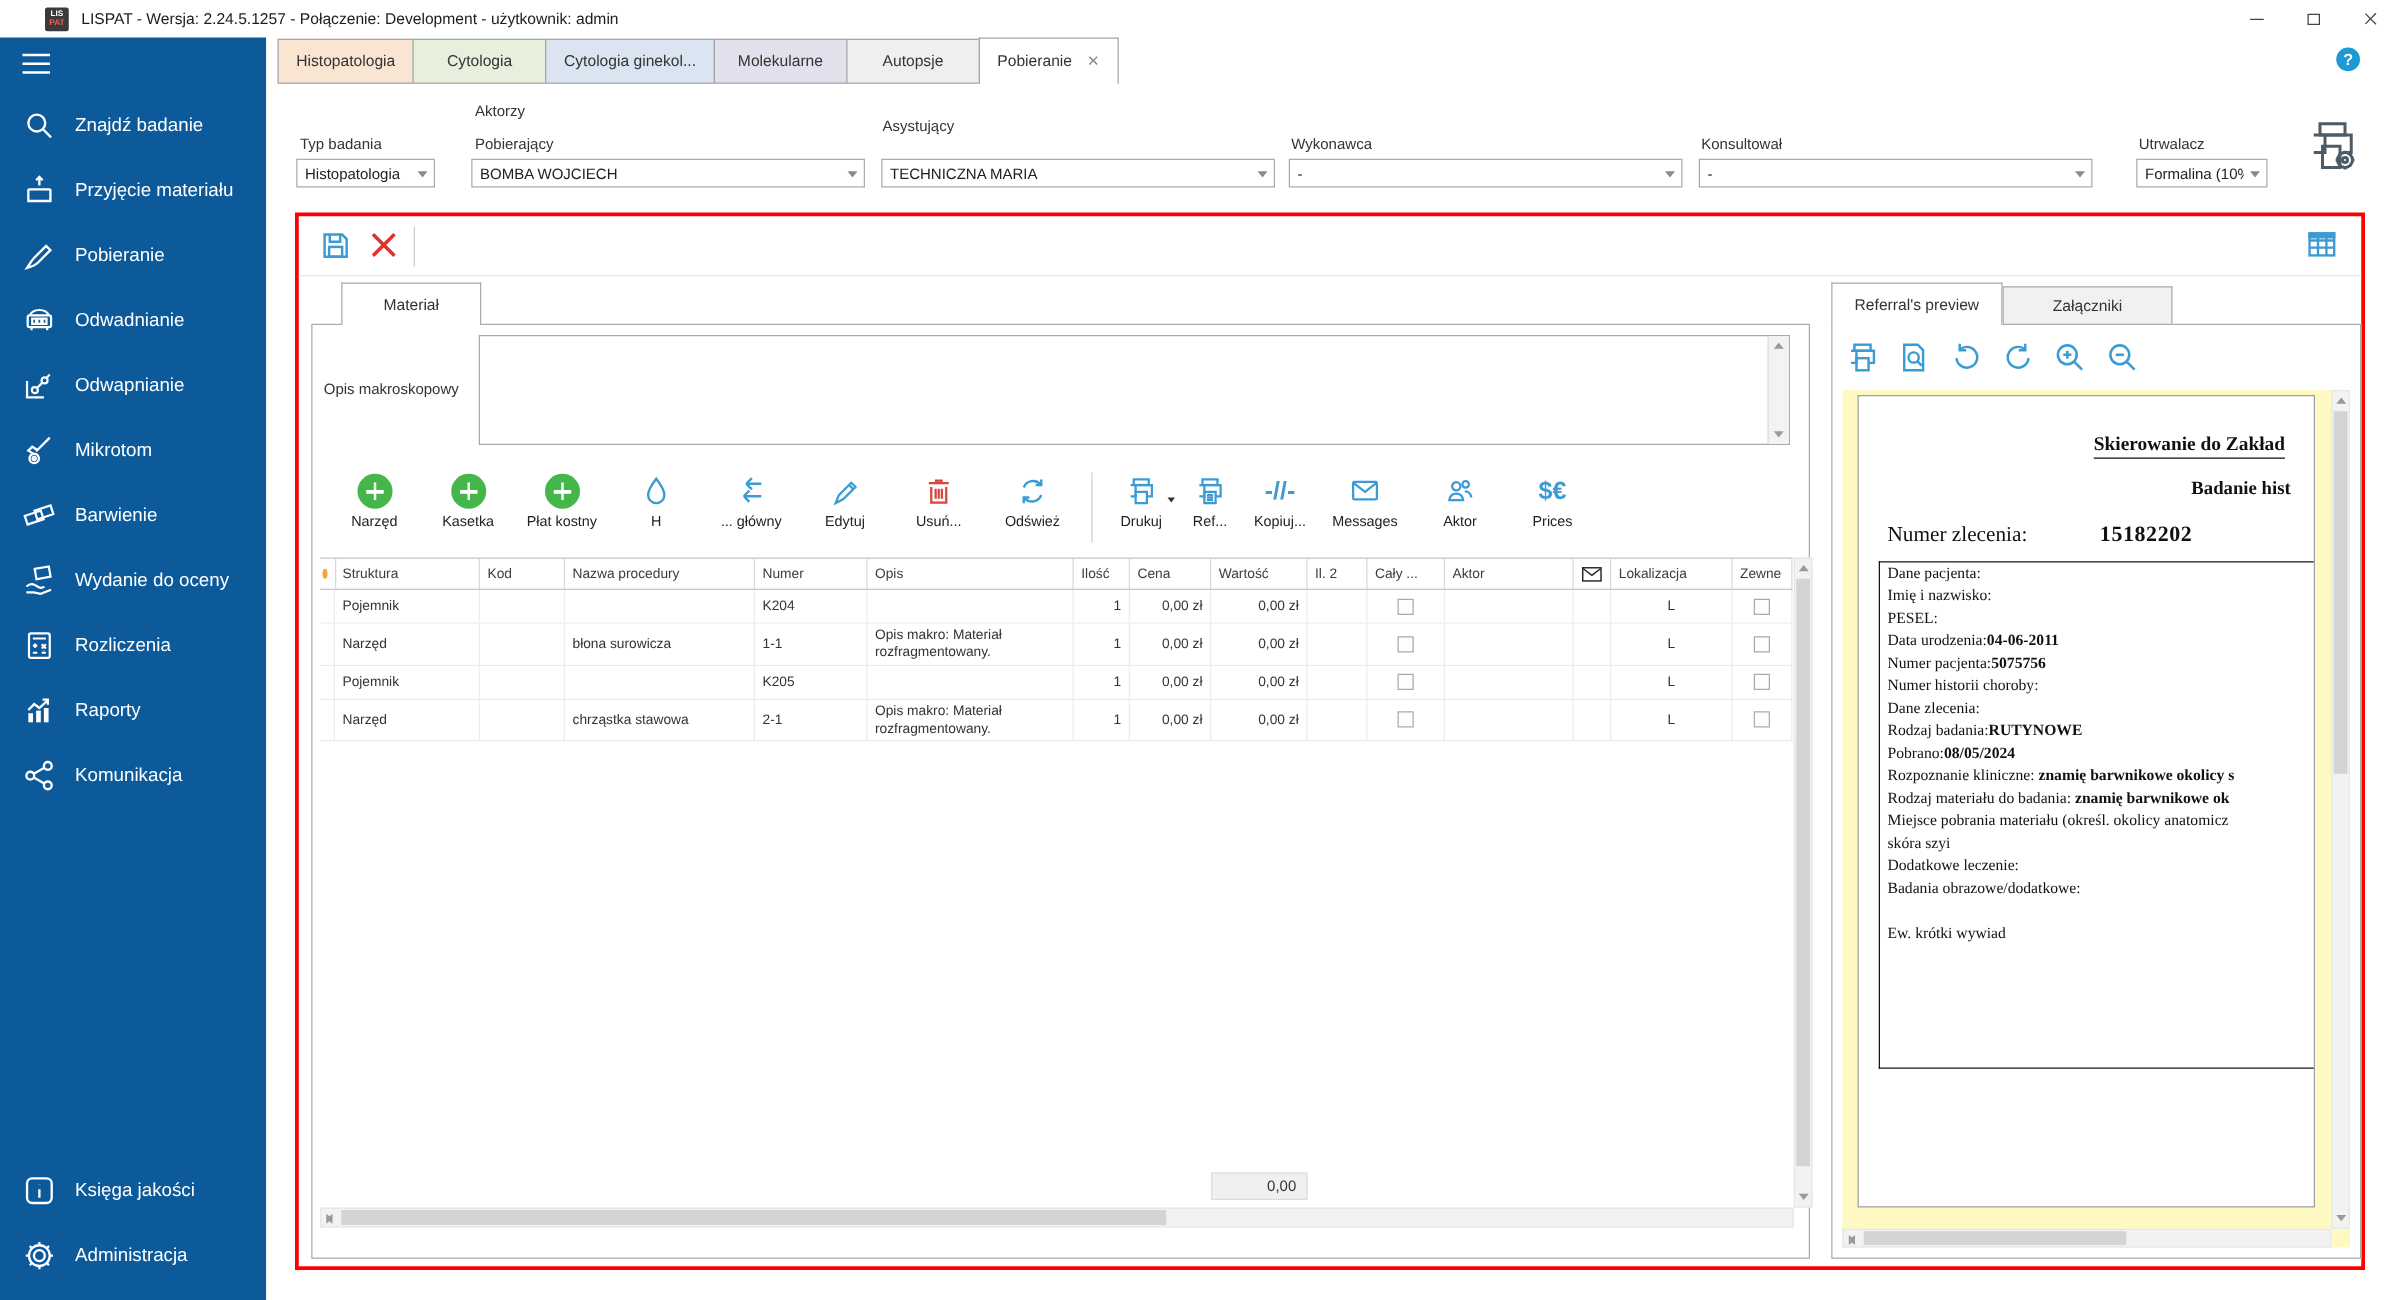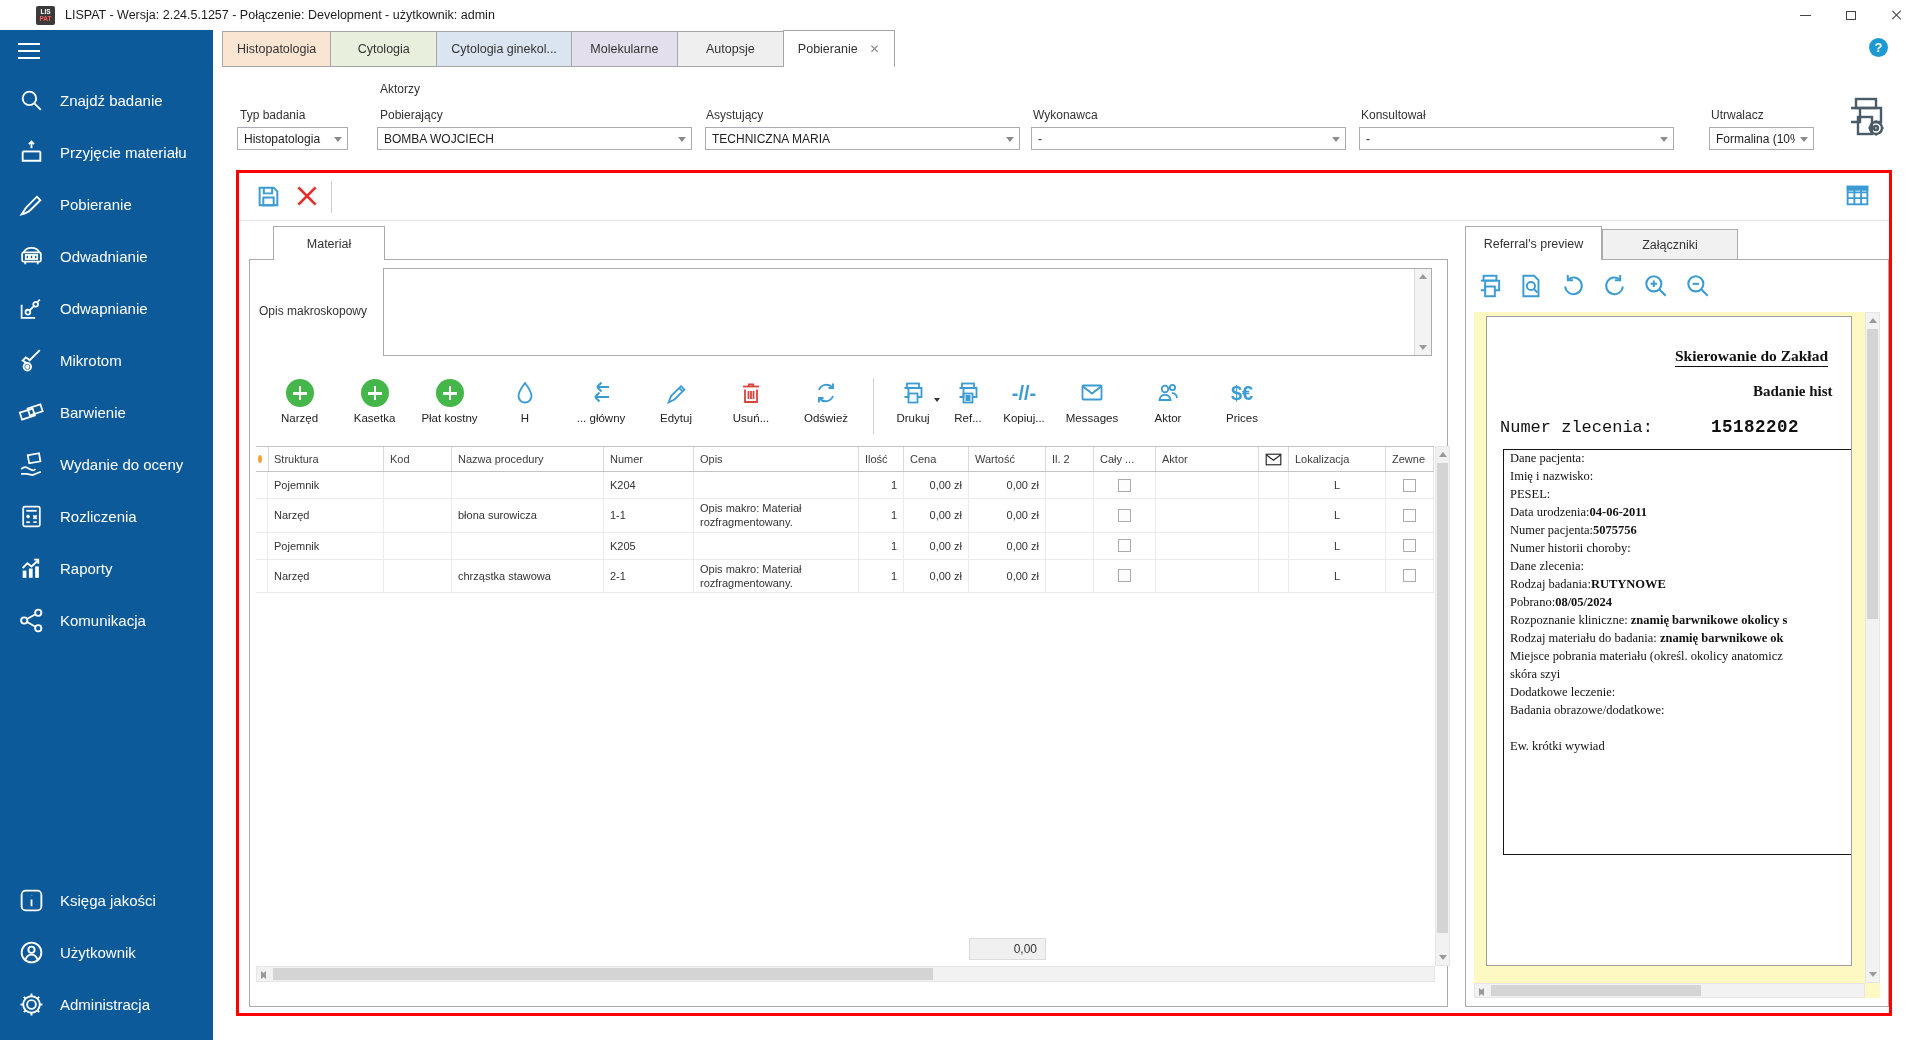--- a/index.html
+++ b/index.html
@@ -101,21 +101,21 @@
   .tri-right{border-top:4px solid transparent;border-bottom:4px solid transparent;border-left:5px solid #9a9a9a;top:4px;right:4px;}
   
   .prev-toolbar{position:absolute;left:10px;top:8px;height:36px;display:flex;align-items:center;gap:14px;}
   .prev-toolbar .icon-b{cursor:pointer;}
   .preview{position:absolute;left:8px;top:52px;right:8px;bottom:8px;background:#fef9c3;}
   .page{position:absolute;left:12px;top:4px;width:366px;height:650px;background:#fff;
     border:1px solid #9e9e9e;overflow:hidden;font-family:"Liberation Serif","DejaVu Serif",serif;color:#111;}
   .doc-title{position:absolute;left:188px;top:30px;font-size:15.5px;font-weight:bold;
     border-bottom:1.6px solid #111;white-space:nowrap;padding-bottom:1px;}
   .doc-subtitle{position:absolute;left:266px;top:66px;font-size:15px;font-weight:bold;white-space:nowrap;}
-  .doc-order{position:absolute;left:13px;top:100px;font-size:17px;white-space:nowrap;font-family:Liberation Mono, monospace;}
+  .doc-order{position:absolute;left:23px;top:100px;font-size:17px;white-space:nowrap;}
   .doc-order b{margin-left:58px;font-size:17.5px;letter-spacing:.5px;}
   .doc-box{position:absolute;left:16px;top:132px;width:430px;border:1px solid #161616;border-right:none;}
   .doc-line{height:18px;font-size:12.5px;white-space:nowrap;padding-left:6px;line-height:17px;}
   .doc-value{font-weight:bold;}
   .doc-filler{height:98px;}
   .prev-vscroll{right:0;top:0;width:15px;height:calc(100% - 15px);border:1px solid #e6e6e6;}
   .prev-hscroll{left:0;bottom:0;height:15px;width:calc(100% - 15px);border:1px solid #e6e6e6;}
   svg{display:block;}
   .blue{color:#3b9bd3;}
 </style>
@@ -250,28 +250,20 @@
     <div class="side-bottom">
       <div class="side-item">
         <svg viewBox="0 0 26 26" fill="none" stroke="#fff" stroke-width="1.8">
             <rect x="3.5" y="3.5" width="19" height="19" rx="4"></rect>
             <path d="M13 8.2v.3M13 12v6.5"></path>
           </svg>
         <span class="lbl">Księga jakości</span>
       </div>
       <div class="side-item">
         <svg viewBox="0 0 26 26" fill="none" stroke="#fff" stroke-width="1.8">
-            <circle cx="13" cy="13" r="9.5"></circle>
-            <circle cx="13" cy="10.3" r="3"></circle>
-            <path d="M7.3 19.8c1-3.1 3.1-4.7 5.7-4.7s4.7 1.6 5.7 4.7"></path>
-          </svg>
-        <span class="lbl">Użytkownik</span>
-      </div>
-      <div class="side-item">
-        <svg viewBox="0 0 26 26" fill="none" stroke="#fff" stroke-width="1.8">
             <circle cx="13" cy="13" r="4.2"></circle>
             <circle cx="13" cy="13" r="8"></circle>
             <path d="M13 2.5v3M13 20.5v3M2.5 13h3M20.5 13h3M5.6 5.6l2.1 2.1M18.3 18.3l2.1 2.1M5.6 20.4l2.1-2.1M18.3 7.7l2.1-2.1"></path>
           </svg>
         <span class="lbl">Administracja</span>
       </div>
     </div>
   </div>
 
   <div class="content">
@@ -306,21 +298,21 @@
       <span>Histopatologia</span>
         <span class="caret"></span>
     </div>
 
     <div class="flt-label" style="left:167px;top:78px">Pobierający</div>
     <div class="flt-select" style="left:164px;top:97px;width:315px">
       <span>BOMBA WOJCIECH</span>
         <span class="caret"></span>
     </div>
 
-    <div class="flt-label" style="left:493px;top:78px">Asystujący</div>
+    <div class="flt-label" style="left:493px;top:64px">Asystujący</div>
     <div class="flt-select" style="left:492px;top:97px;width:315px">
       <span>TECHNICZNA MARIA</span>
         <span class="caret"></span>
     </div>
 
     <div class="flt-label" style="left:820px;top:78px">Wykonawca</div>
     <div class="flt-select" style="left:818px;top:97px;width:315px">
       <span>-</span>
         <span class="caret"></span>
     </div>

